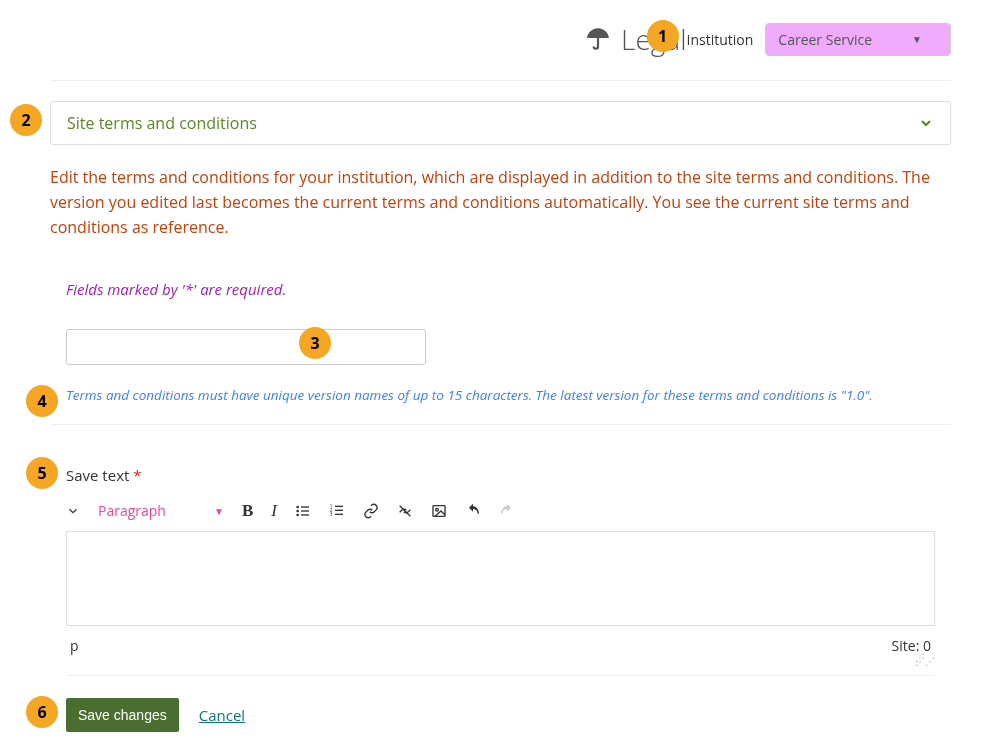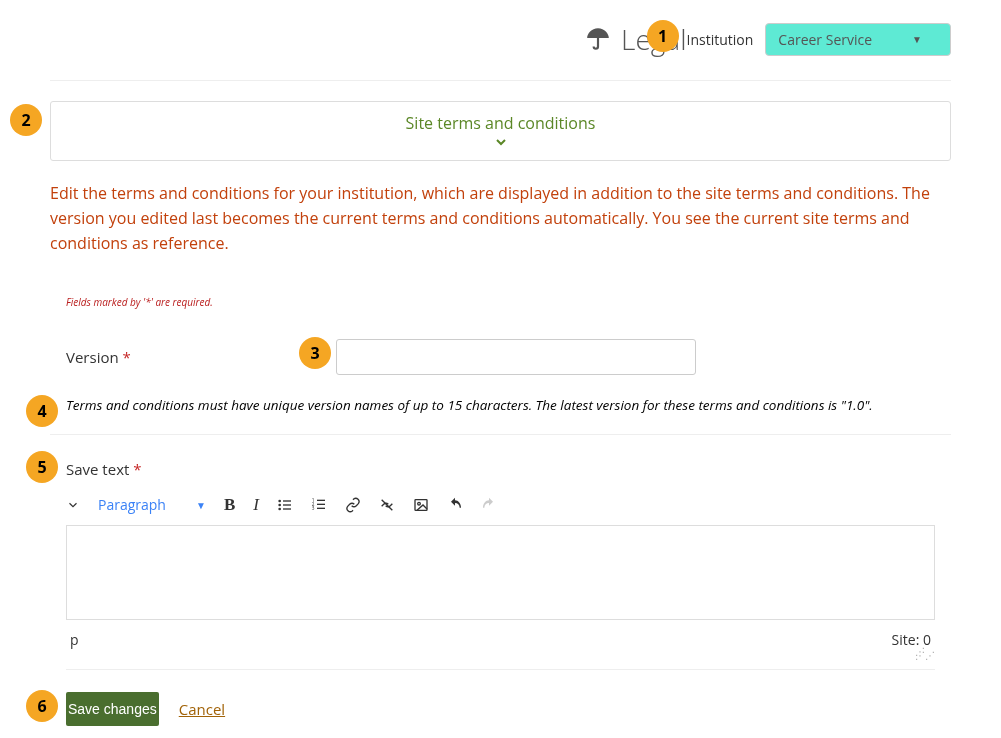--- a/index.html
+++ b/index.html
@@ -32,21 +32,21 @@
     gap: 12px;
   }
   .institution-label {
     font-weight: 400;
     color: #333;
   }
   .institution-select {
     border: 1px solid #ccc;
     border-radius: 4px;
     padding: 6px 28px 6px 12px;
-    background: #5eead4;
+    background: #f0abfc;
     color: #555;
     font-size: 14px;
     position: relative;
     cursor: pointer;
     display: flex;
     align-items: center;
     gap: 40px;
   }
   .institution-select .caret {
     font-size: 10px;
@@ -71,41 +71,40 @@
   }
   .accordion {
     border: 1px solid #ddd;
     border-radius: 3px;
     padding: 10px 16px;
     display: flex;
     justify-content: space-between;
     align-items: center;
     cursor: pointer;
     margin-bottom: 20px;
-    flex-direction: column;
   }
   .accordion-title {
     color: #5b8727;
     font-size: 16px;
   }
   .accordion-chevron {
     color: #5b8727;
     font-weight: bold;
   }
   .description {
     color: #c2410c;
     font-size: 16px;
     line-height: 1.55;
     margin-bottom: 40px;
   }
   .required-note {
-    color: #b91c1c;
+    color: #a21caf;
     font-style: italic;
     margin-bottom: 30px;
-    font-size: 10px;
+    font-size: 15px;
     padding-left: 16px;
   }
   .form-row {
     display: flex;
     align-items: center;
     margin-bottom: 20px;
     padding-left: 16px;
   }
   .form-label {
     width: 270px;
@@ -115,26 +114,26 @@
   .req { color: #c62828; }
   .text-input {
     flex: 0 0 360px;
     height: 36px;
     border: 1px solid #ccc;
     border-radius: 3px;
     padding: 0 10px;
     font-size: 14px;
   }
   .help-text {
-    color: #000000;
+    color: #3b82f6;
     font-style: italic;
     font-size: 13.5px;
     border-bottom: 1px solid #eee;
     padding: 0 16px 18px 16px;
-    margin-bottom: 24px;
+    margin-bottom: 40px;
     line-height: 1.5;
   }
   .pagetext-label {
     padding-left: 16px;
     margin-bottom: 10px;
     font-size: 15px;
   }
   .editor-toolbar {
     display: flex;
     align-items: center;
@@ -144,23 +143,23 @@
   .toolbar-btn {
     cursor: pointer;
     color: #333;
     display: inline-flex;
     align-items: center;
   }
   .toolbar-btn.disabled { color: #bbb; cursor: default; }
   .format-select {
     display: inline-flex;
     align-items: center;
-    gap: 30px;
-    cursor: pointer;
-    color: #3b82f6;
+    gap: 48px;
+    cursor: pointer;
+    color: #ec4899;
     font-size: 14px;
   }
   .format-caret { font-size: 10px; }
   .editor-box {
     margin: 0 16px;
     border: 1px solid #ddd;
     min-height: 95px;
     background: #fff;
   }
   .editor-status {
@@ -184,27 +183,27 @@
   .actions {
     display: flex;
     align-items: center;
     gap: 20px;
     padding-left: 16px;
   }
   .btn-primary {
     background: #4a6e2f;
     color: #fff;
     border: none;
-    padding: 9px 2px;
+    padding: 9px 12px;
     font-size: 14px;
     border-radius: 2px;
     cursor: pointer;
   }
   .btn-cancel {
-    color: #a16207;
+    color: #0f766e;
     text-decoration: underline;
     cursor: pointer;
     font-size: 15px;
   }
   svg { display: block; }
 </style>
 </head>
 <body>
 
 <div class="header">
@@ -235,23 +234,20 @@
     </span>
   </div>
 </div>
 
 <p class="description">Edit the terms and conditions for your institution, which are displayed in addition to the site terms and conditions. The version you edited last becomes the current terms and conditions automatically. You see the current site terms and conditions as reference.</p>
 
 <p class="required-note">Fields marked by '*' are required.</p>
 
 <div class="annot">
   <div class="form-row">
-    <label class="form-label">
-      <span>Version</span> <span class="req">*</span>
-    </label>
     <span class="mark" style="left:249px; top:-2px;">3</span>
     <input class="text-input" type="text" value="" style="">
   </div>
 </div>
 
 <div class="annot">
   <span class="mark" style="left:-24px; top:0;">4</span>
   <p class="help-text">Terms and conditions must have unique version names of up to 15 characters. The latest version for these terms and conditions is "1.0".</p>
 </div>
 

